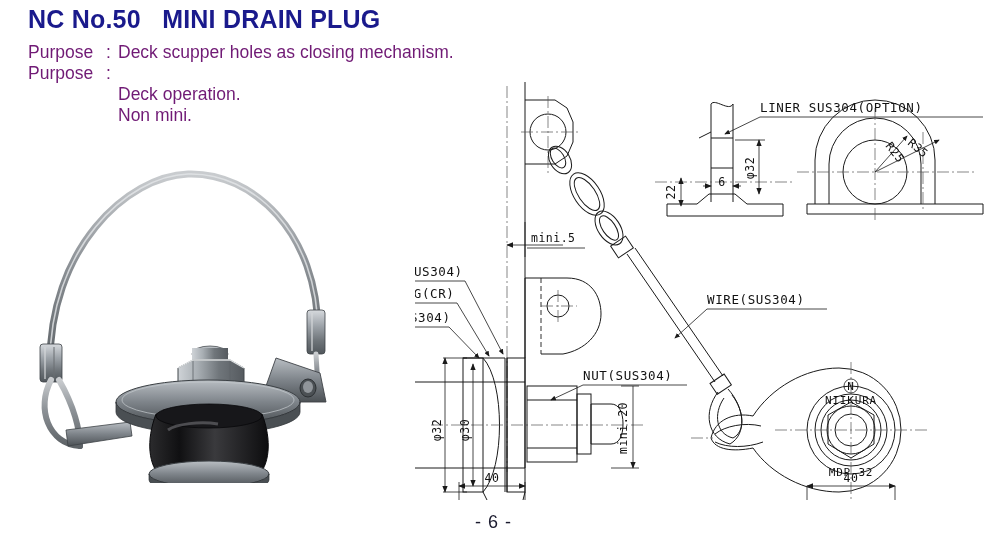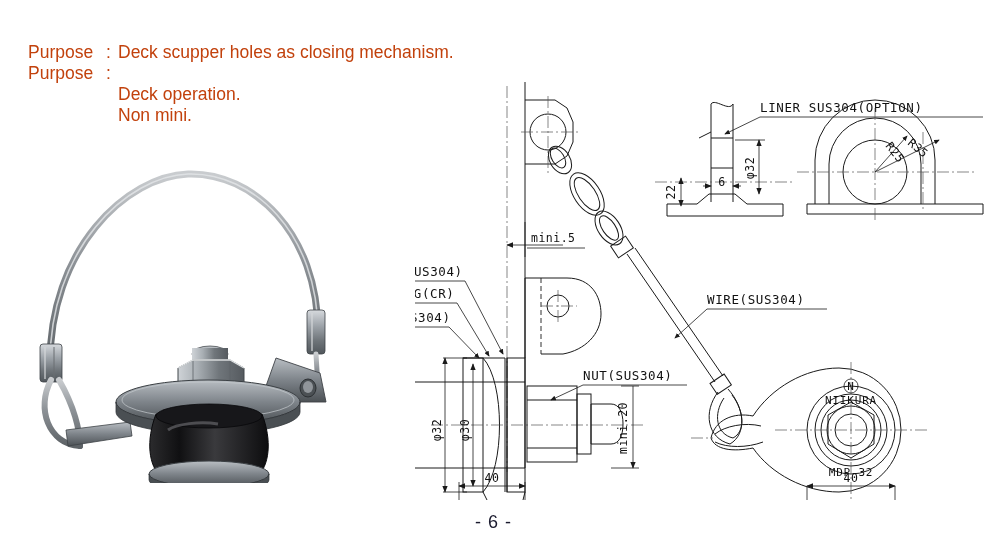--- a/index.html
+++ b/index.html
@@ -25,21 +25,21 @@
     font-weight: bold;
     color: #1a1a8c;
     letter-spacing: 0.2px;
     white-space: pre;
   }
   #spec-block {
     position: absolute;
     left: 28px;
     top: 42px;
     font-size: 17.5px;
-    color: #c2410c;
+    color: #701a75;
     line-height: 21px;
   }
   .spec-row { display: flex; }
   .spec-key {
     width: 78px;
     flex: none;
   }
   .spec-colon {
     width: 12px;
     flex: none;
@@ -103,20 +103,21 @@
     font-size: 11px;
     fill: #111;
     letter-spacing: 0.8px;
   }
 </style>
 </head>
 <body>
 
 <div id="page">
 
+  <div id="title">NC No.50   MINI DRAIN PLUG</div>
 
   <div id="spec-block">
     <div class="spec-row">
       <span class="spec-key">Purpose</span>
       <span class="spec-colon">:</span>
       <span class="spec-val">Deck scupper holes as closing mechanism.</span>
     </div>
     <div class="spec-row">
       <span class="spec-key">Purpose</span>
       <span class="spec-colon">:</span>

